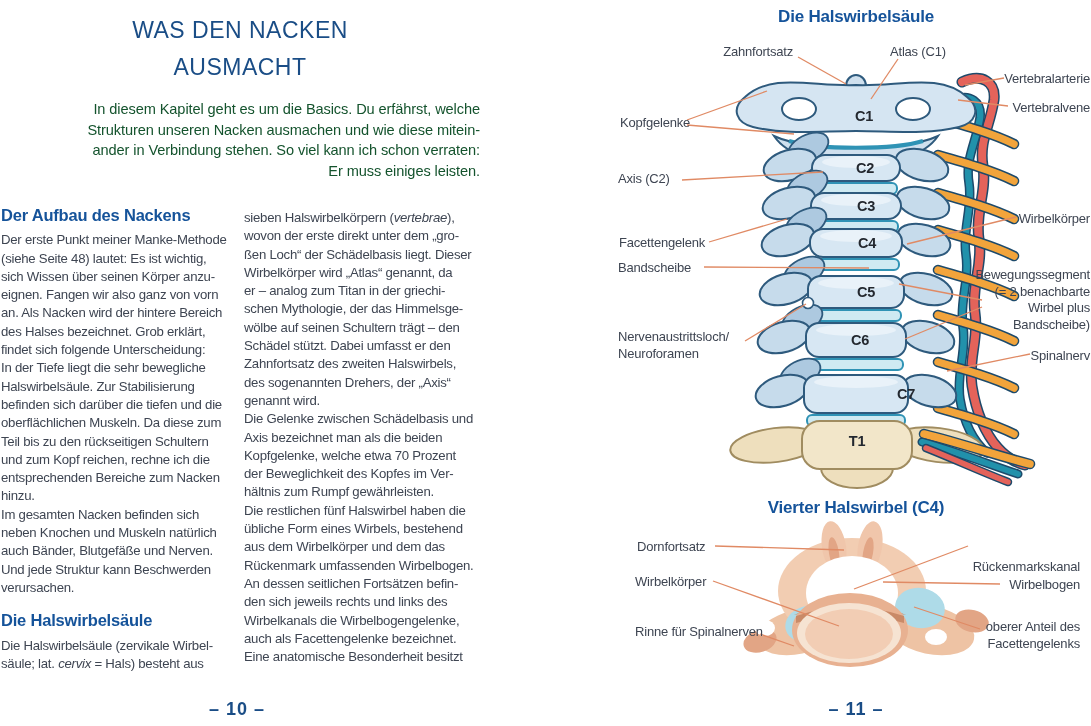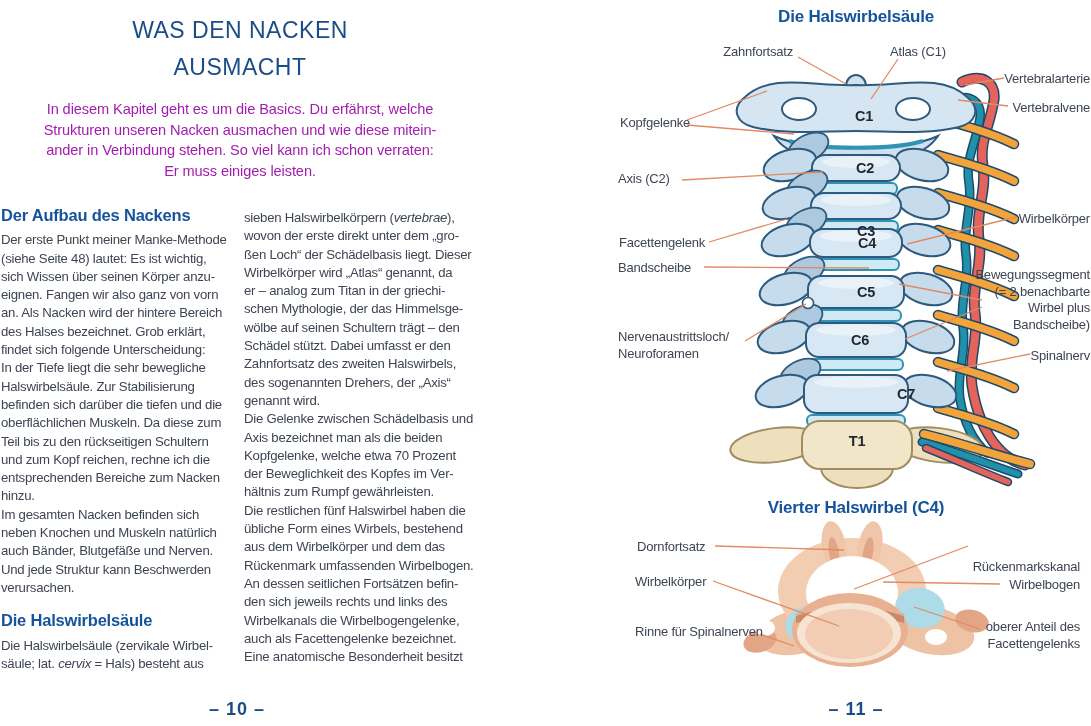--- a/index.html
+++ b/index.html
@@ -5,22 +5,22 @@
   html,body{margin:0;padding:0;background:#ffffff}
   body{width:1091px;height:726px;position:relative;overflow:hidden;
        font-family:"Liberation Sans",sans-serif;}
   .page{position:absolute;top:0;height:726px}
   .page.left{left:0;width:545px}
   .page.right{left:546px;width:545px}
 
   
   .h-main{position:absolute;top:12px;left:0;width:480px;text-align:center;
           font-size:23px;font-weight:400;color:#1a4d86;line-height:37px;letter-spacing:.5px}
-  .intro{position:absolute;top:99px;left:0;width:480px;text-align:center;
-         font-size:14.6px;color:#a21caf;line-height:20.5px;letter-spacing:-.1px}
+  .intro{position:absolute;top:99px;left:0;width:480px;text-align:right;
+         font-size:14.6px;color:#14532d;line-height:20.5px;letter-spacing:-.1px}
   .tcol{position:absolute;font-size:13.2px;color:#3e4552;line-height:18.3px;letter-spacing:-.25px}
   .tline{white-space:nowrap}
   .tline em{font-style:italic}
   .col-h{font-size:16.5px;font-weight:700;color:#15539a;letter-spacing:-.2px;
          margin-bottom:7px;white-space:nowrap}
   .col-h.h2gap{margin-top:14px}
   .pagenum{position:absolute;top:699px;transform:translateX(-50%);
            font-weight:700;font-size:18px;color:#1a4d86;letter-spacing:1px;white-space:nowrap}
 
   
@@ -311,19 +311,19 @@
     </div>
     <div class="dlabel" style="top: 577px; right: 11px; text-align: right;">
       <div>Wirbelbogen</div>
     </div>
     <div class="dlabel" style="top: 619px; right: 11px; text-align: right;">
       <div>oberer Anteil des</div>
       <div>Facettengelenks</div>
     </div>
     <div class="vlabel" style="left: 318px; top: 116px;">C1</div>
     <div class="vlabel" style="left: 319px; top: 168px;">C2</div>
-    <div class="vlabel" style="left: 320px; top: 206px; margin-top: 25px;">C3</div>
+    <div class="vlabel" style="left: 320px; top: 206px;">C3</div>
     <div class="vlabel" style="left: 321px; top: 243px;">C4</div>
     <div class="vlabel" style="left: 320px; top: 292px;">C5</div>
     <div class="vlabel" style="left: 314px; top: 340px;">C6</div>
     <div class="vlabel" style="left: 322px; top: 394px; margin-left: 38px;">C7</div>
     <div class="vlabel" style="left: 311px; top: 441px;">T1</div>
   </div>
 
 </body></html>

